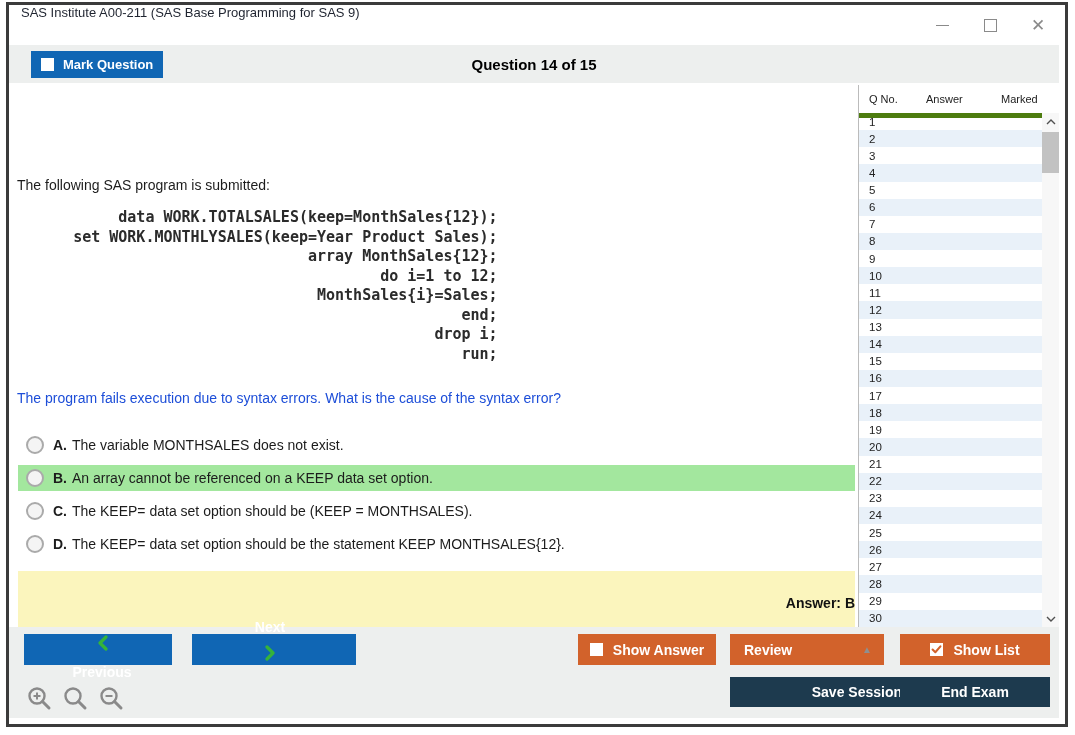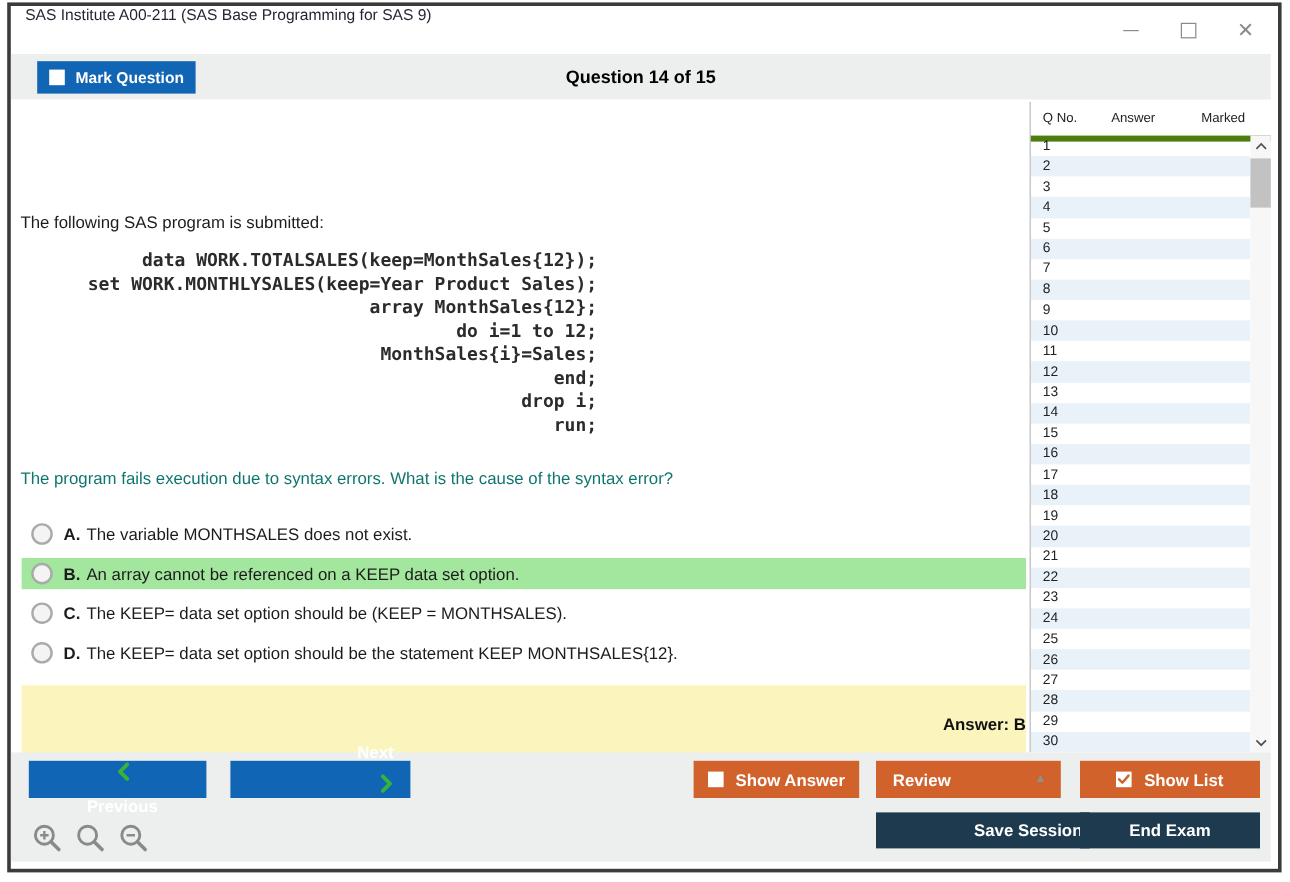--- a/index.html
+++ b/index.html
@@ -25,21 +25,21 @@
   .checkbox{width:13px;height:13px;background:#fff;flex:none;display:flex;align-items:center;justify-content:center;}
   .qcounter{position:absolute;left:0;top:0;width:1050px;height:38px;display:flex;align-items:center;
     justify-content:center;font-size:15px;font-weight:bold;color:#000;}
 
   
   .content{position:absolute;left:0;top:78px;width:849px;height:544px;background:#fff;text-align:right;}
   .intro{position:absolute;left:8px;top:94px;font-size:14px;color:#1c1c1c;}
   .code{position:absolute;left:19px;top:125px;margin:0;
     font-family:"DejaVu Sans Mono","Liberation Mono",monospace;
     font-size:15px;line-height:19.5px;font-weight:600;color:#2b2b2b;}
-  .prompt{position:absolute;left:8px;top:307px;font-size:14px;color:#0f766e;}
+  .prompt{position:absolute;left:8px;top:307px;font-size:14px;color:#1d4ed8;}
   .option{position:absolute;left:9px;width:837px;height:26px;display:flex;align-items:center;
     gap:9px;padding-left:8px;box-sizing:border-box;font-size:14px;color:#1c1c1c;cursor:pointer;}
   .option .radio{width:14px;height:14px;border-radius:50%;border:2px solid #aaa;
     background:#f4f4f4;flex:none;}
   .option .letter{font-weight:bold;margin-right:-4px;}
   .option.highlight{background:#a3e79e;}
   .answerbox{position:absolute;left:9px;top:488px;width:837px;height:95px;background:#fbf5bd;
     box-sizing:border-box;padding:24px 0 0 15px;}
   .answerbox .ans{font-size:14px;font-weight:bold;color:#111;margin-bottom:17px;}
   .answerbox .exp{font-size:14px;font-weight:bold;color:#111;}
@@ -63,21 +63,21 @@
   .sb-thumb{position:absolute;left:0;top:19px;width:17px;height:41px;background:#c2c2c2;cursor:pointer;}
 
   
   .footer{position:absolute;left:0;top:622px;width:1050px;height:91px;background:#edefee;}
   .fbtn{position:absolute;height:31px;display:flex;align-items:center;color:#fff;
     font-size:14px;font-weight:bold;box-sizing:border-box;}
   .blue{background:#1066b4;flex-direction:column;}
   .orange{background:#d2622b;}
   .navy{background:#1d3a4e;}
   .btn-prev{left:15px;top:7px;width:148px;justify-content:flex-start;padding-left:14px;gap:10px;}
-  .btn-next{left:183px;top:7px;width:150px;justify-content:flex-end;padding-right:14px;gap:10px;align-items:flex-end;}
+  .btn-next{left:183px;top:7px;width:164px;justify-content:flex-end;padding-right:14px;gap:10px;}
   .btn-show-answer{left:569px;top:7px;width:138px;justify-content:center;gap:10px;}
   .btn-review{left:721px;top:7px;width:154px;justify-content:space-between;padding:0 12px 0 14px;}
   .btn-show-list{left:891px;top:7px;width:150px;justify-content:center;gap:10px;}
   .btn-save{left:721px;top:50px;width:178px;height:30px;justify-content:flex-end;}
   .btn-end{left:891px;top:50px;width:150px;height:30px;justify-content:center;}
   .review-caret{color:#8f8f8f;font-size:10px;}
   .zoom-icons{position:absolute;left:17px;top:58px;display:flex;gap:9px;}
   .zoom-icons svg{cursor:pointer;}
 </style>
 </head>

